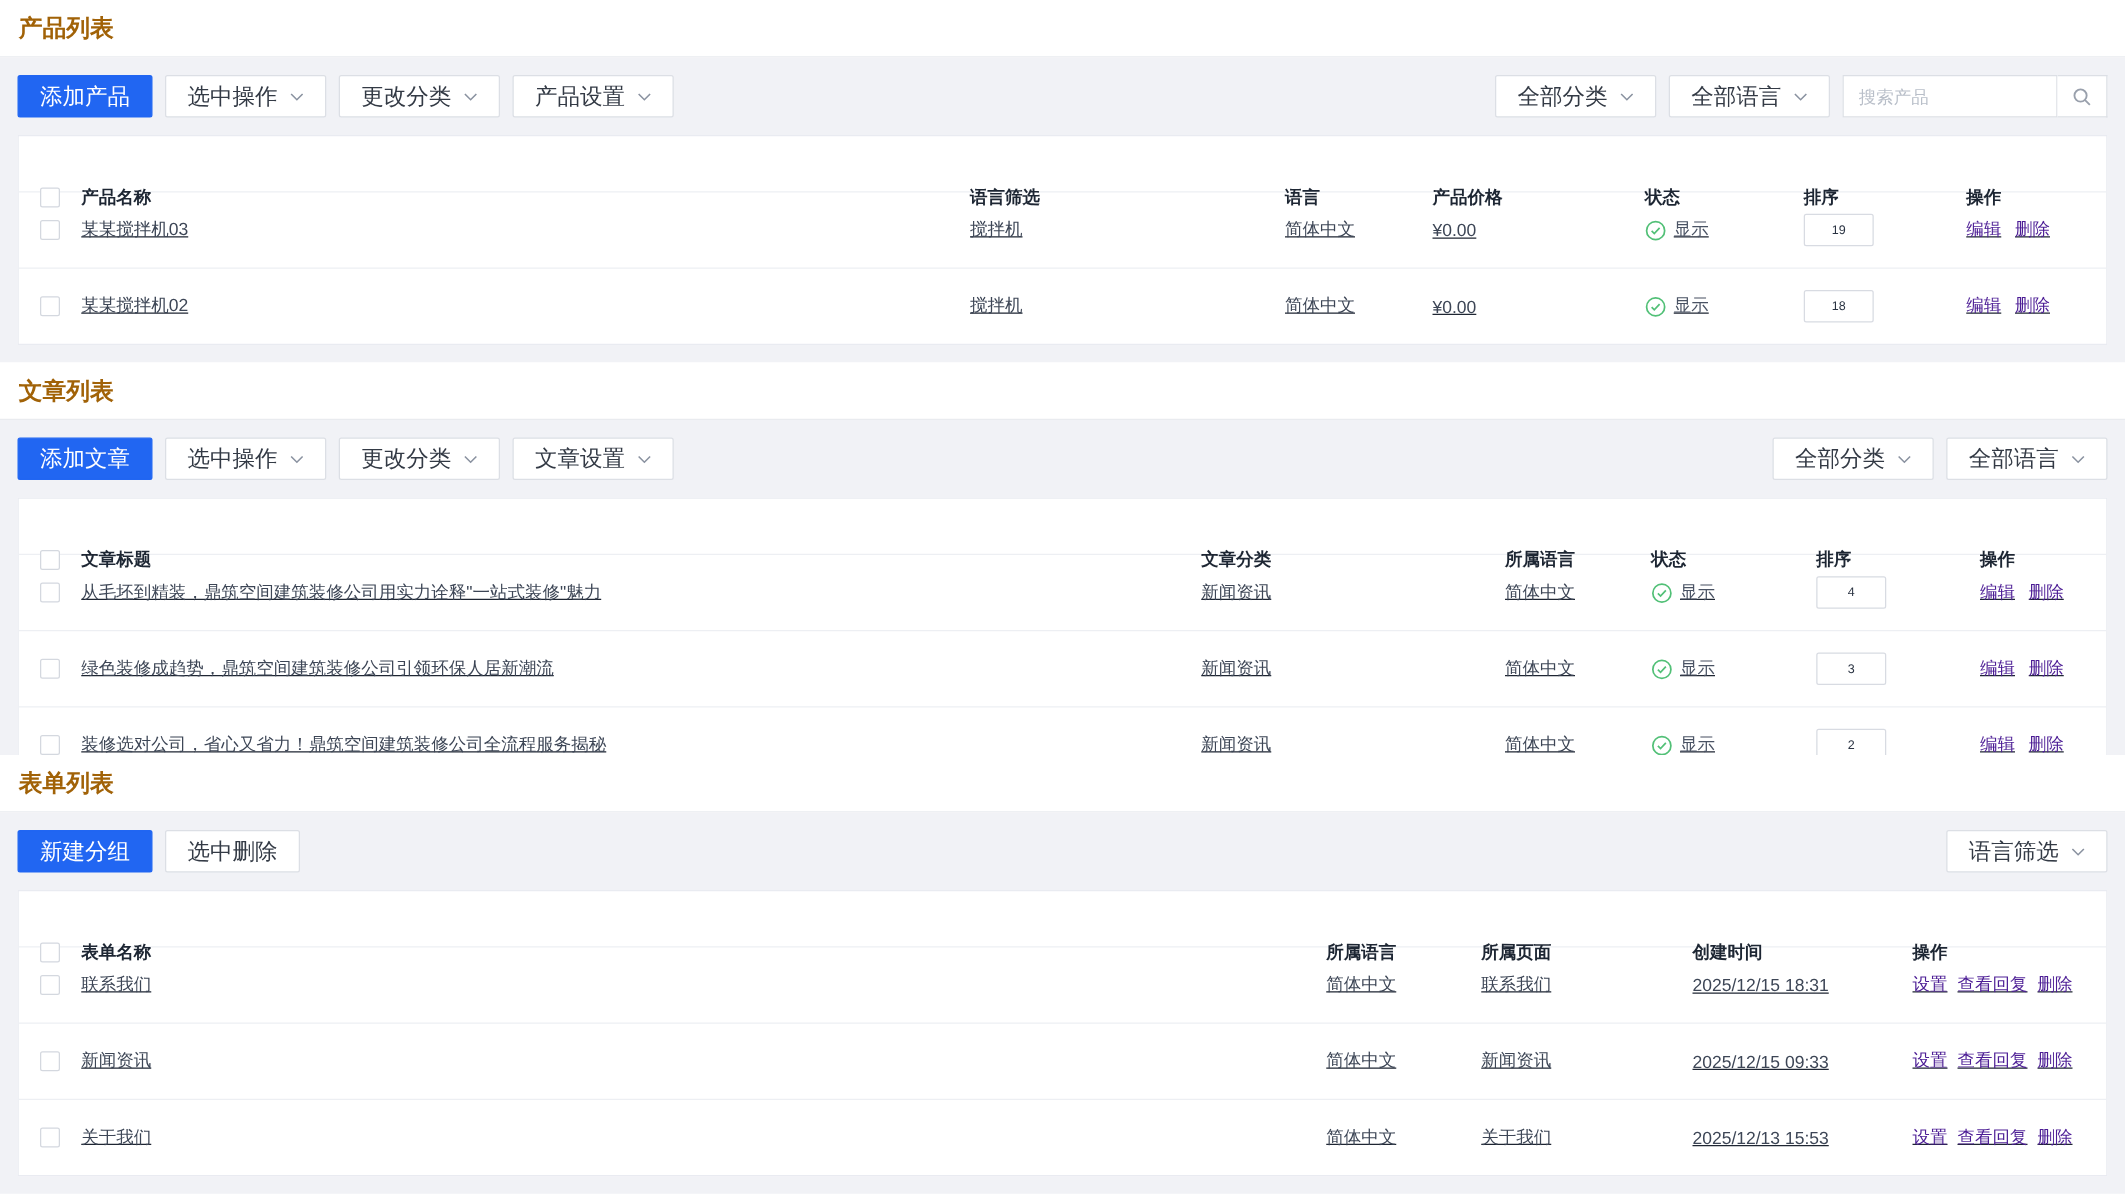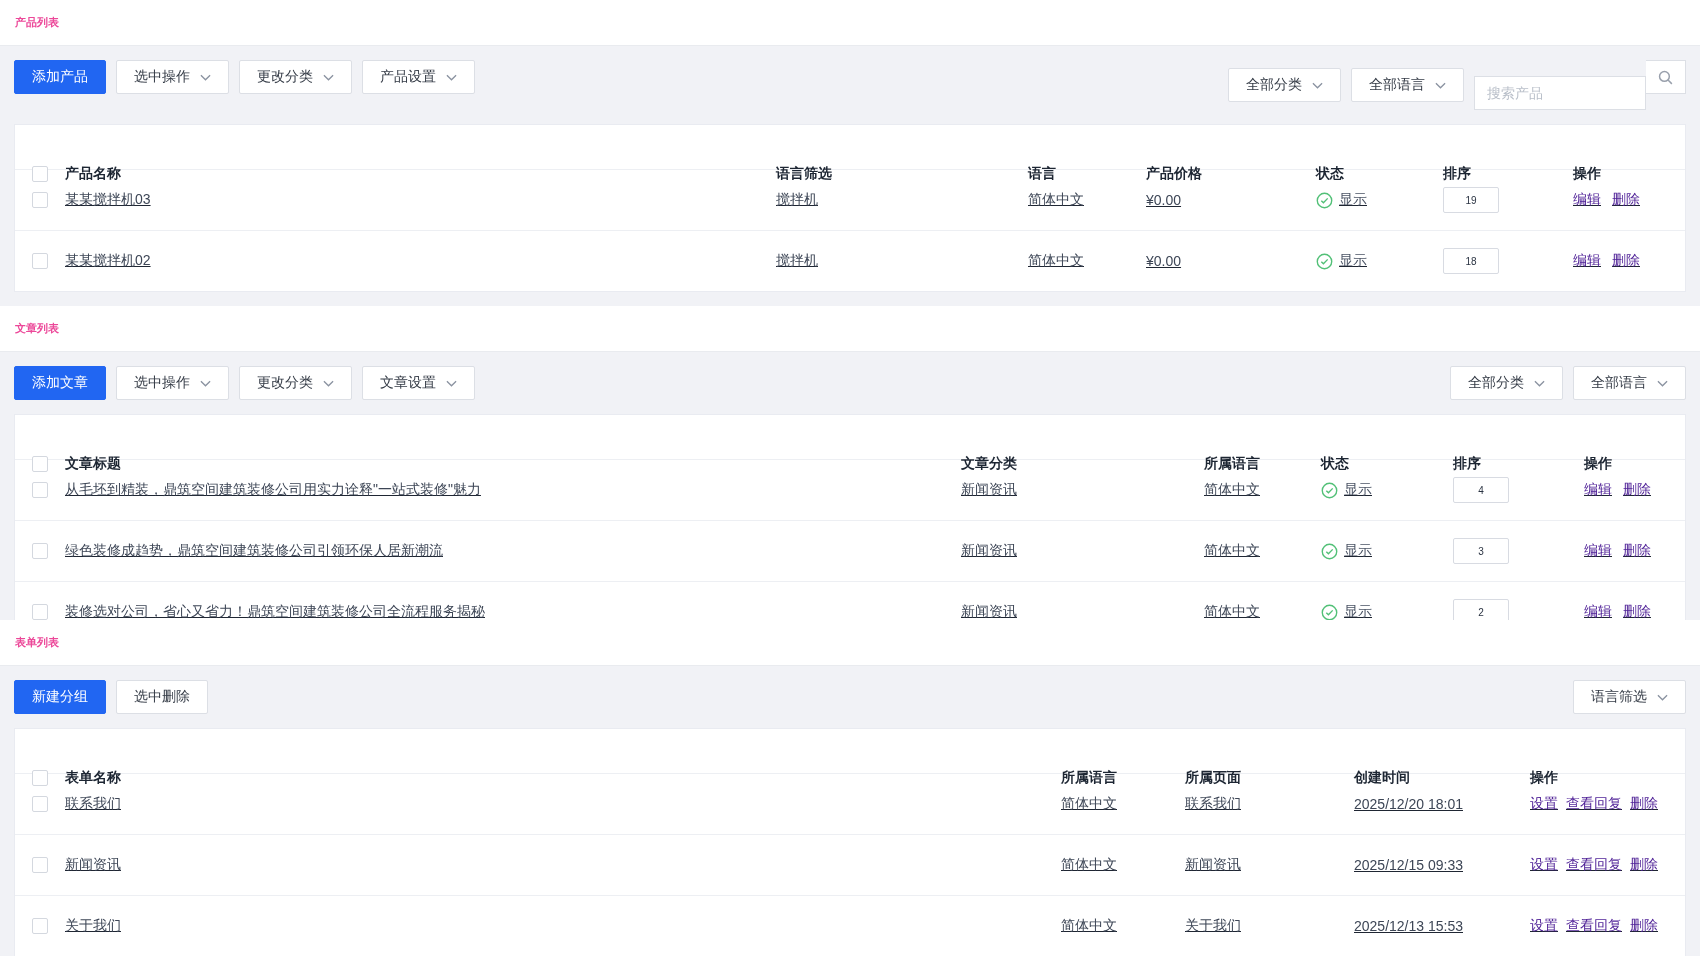--- a/index.html
+++ b/index.html
@@ -3,37 +3,37 @@
 <meta charset="utf-8">
 <style>
   * { box-sizing: border-box; margin: 0; padding: 0; }
   html,body { width:1700px; height:956px; }
   body {
     font-family: "Liberation Sans", "DejaVu Sans", sans-serif;
     background:#ffffff; color:#1f2633; overflow:hidden; font-size:14px;
   }
   .section-title{
     height:46px; display:flex; align-items:center; padding:0 15px;
-    font-size:11px; font-weight:700; color:#ec4899;
+    font-size:19px; font-weight:700; color:#a16207;
     border-bottom:1px solid #e9ebef; background:#fff;
   }
   .panel{ background:#f1f2f6; padding:14px; }
   .panel.clip{ height:268px; overflow:hidden; }
   .toolbar{ display:flex; align-items:flex-start; justify-content:space-between; }
   .tb-left,.tb-right{ display:flex; gap:10px; align-items:center; }
   .btn{
     height:34px; padding:0 17px; display:inline-flex; align-items:center; gap:10px;
     background:#fff; border:1px solid #dcdfe5; border-radius:2px;
-    font-size:14px; color:#333a45; cursor:pointer; white-space:nowrap;
+    font-size:18px; color:#333a45; cursor:pointer; white-space:nowrap;
   }
   .btn.primary{ background:#2166f2; border-color:#2166f2; color:#fff; }
   .search-group{ display:flex; }
   .search-input{
     width:172px; height:34px; border:1px solid #dcdfe5; background:#fff;
-    padding:0 12px; font-size:14px; color:#333a45; outline:none; border-radius:0;margin-top:16px;
+    padding:0 12px; font-size:14px; color:#333a45; outline:none; border-radius:0;
   }
   .search-input::placeholder{ color:#b9bfc9; }
   .search-btn{
     width:40px; height:34px; border:1px solid #dcdfe5; border-left:none;
     background:#fff; display:flex; align-items:center; justify-content:center; cursor:pointer;
   }
   .card{ margin-top:14px; background:#fff; border:1px solid #e9ebf1; }
   .trow{ display:grid; align-items:center; }
   .products-grid{ grid-template-columns:50px 711px 252px 118px 170px 127px 130px 1fr; }
   .articles-grid{ grid-template-columns:50px 896px 243px 117px 132px 131px 1fr; }
@@ -344,21 +344,21 @@
       <div class="cell">操作</div>
     </div>
     <div class="tbody">
       <div class="trow forms-grid">
         <div class="cell">
             <span class="cb"></span>
           </div>
         <div class="cell">联系我们</div>
         <div class="cell">简体中文</div>
         <div class="cell">联系我们</div>
-        <div class="cell">2025/12/20 18:01</div>
+        <div class="cell">2025/12/15 18:31</div>
         <div class="cell links" style="gap:8px;">
           <span class="link">设置</span>
           <span class="link">查看回复</span>
           <span class="link">删除</span>
         </div>
       </div>
       <div class="trow forms-grid">
         <div class="cell">
             <span class="cb"></span>
           </div>

